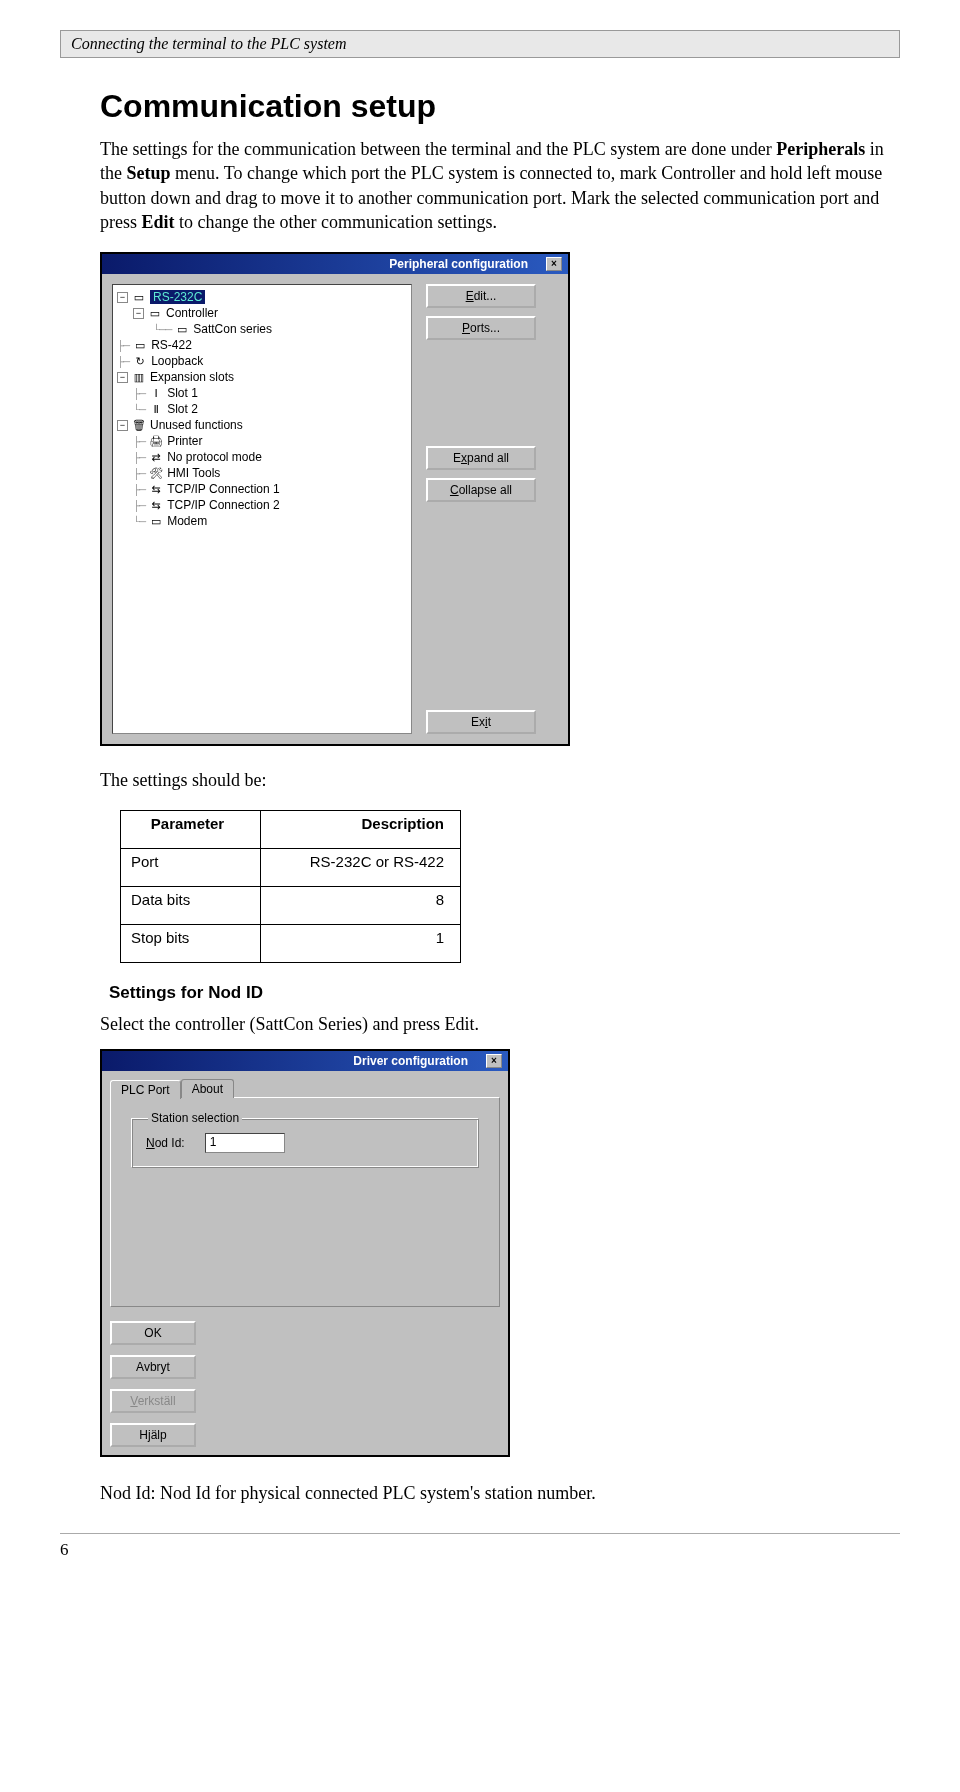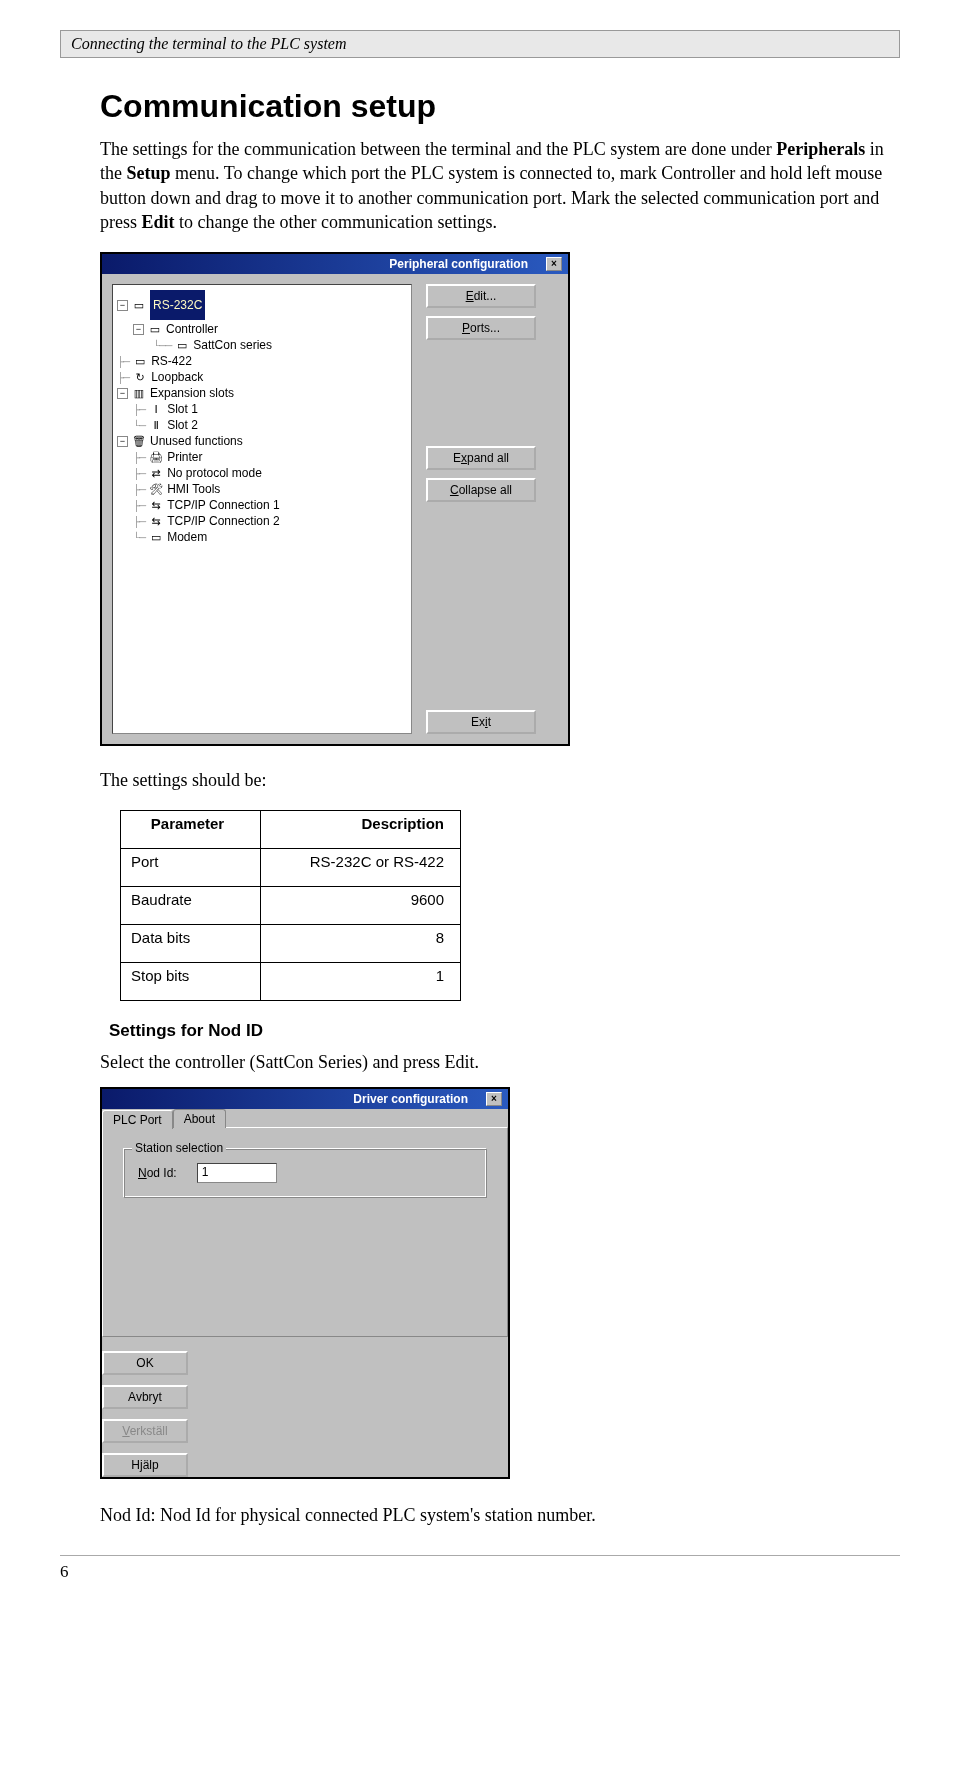--- a/index.html
+++ b/index.html
@@ -97,22 +97,22 @@
     line-height: 9px;
     background: #fff;
   }
   .tree-dots {
     color: #888;
     font-size: 10px;
     letter-spacing: -1px;
   }
   .selected {
     background: #0a1a6a;
-    color: #fef9c3;
-    padding: 8px 3px;
+    color: #5eead4;
+    padding: 0 3px;
     text-align: center;
   }
   .btn-col {
     display: flex;
     flex-direction: column;
     gap: 8px;
     width: 110px;
   }
   .win-btn {
     background: #c0c0c0;
@@ -146,21 +146,21 @@
   .table1 th:nth-child(2), .table1 td:nth-child(2) { width: 200px; text-align: right; }
 
   h3.sub {
     font-family: Arial, Helvetica, sans-serif;
     font-weight: bold;
     font-size: 17px;
     margin: 9px;
     padding-left: 40px;
   }
   .driver-dlg { width: 410px; }
-  .driver-body { }
+  .driver-body { padding: 8px; }
   .tabs {
     display: flex;
     gap: 0;
     position: relative;
     z-index: 2;
   }
   .tab {
     border: 1px solid #888;
     border-bottom: none;
     padding: 2px 10px;
@@ -188,21 +188,21 @@
   .groupbox {
     border: 1px solid #888;
     border-top-color: #fff; border-left-color: #fff;
     box-shadow: inset 1px 1px 0 #888, inset -1px -1px 0 #fff;
     padding: 14px 14px;
     position: relative;
   }
   .group-label {
     position: absolute;
     top: -8px;
-    left: 8px;
+    left: 16px;
     background: #c0c0c0;
     padding: 0 3px;
     font-size: 12px;
   }
   .field-row { display: flex; align-items: center; gap: 20px; }
   .text-input {
     background: #fff;
     border: 1px solid #888;
     border-top-color: #444; border-left-color: #444;
     width: 80px;
@@ -344,24 +344,20 @@
 
   <table class="table1">
     <tbody>
         <tr>
       <th>Parameter</th>
       <th>Description</th>
     </tr>
     <tr>
           <td>Port</td>
           <td>RS-232C or RS-422</td>
-        </tr>
-    <tr>
-          <td>Baudrate</td>
-          <td>9600</td>
         </tr>
     <tr>
           <td>Data bits</td>
           <td>8</td>
         </tr>
     <tr>
           <td>Stop bits</td>
           <td>1</td>
         </tr>
   </tbody>

